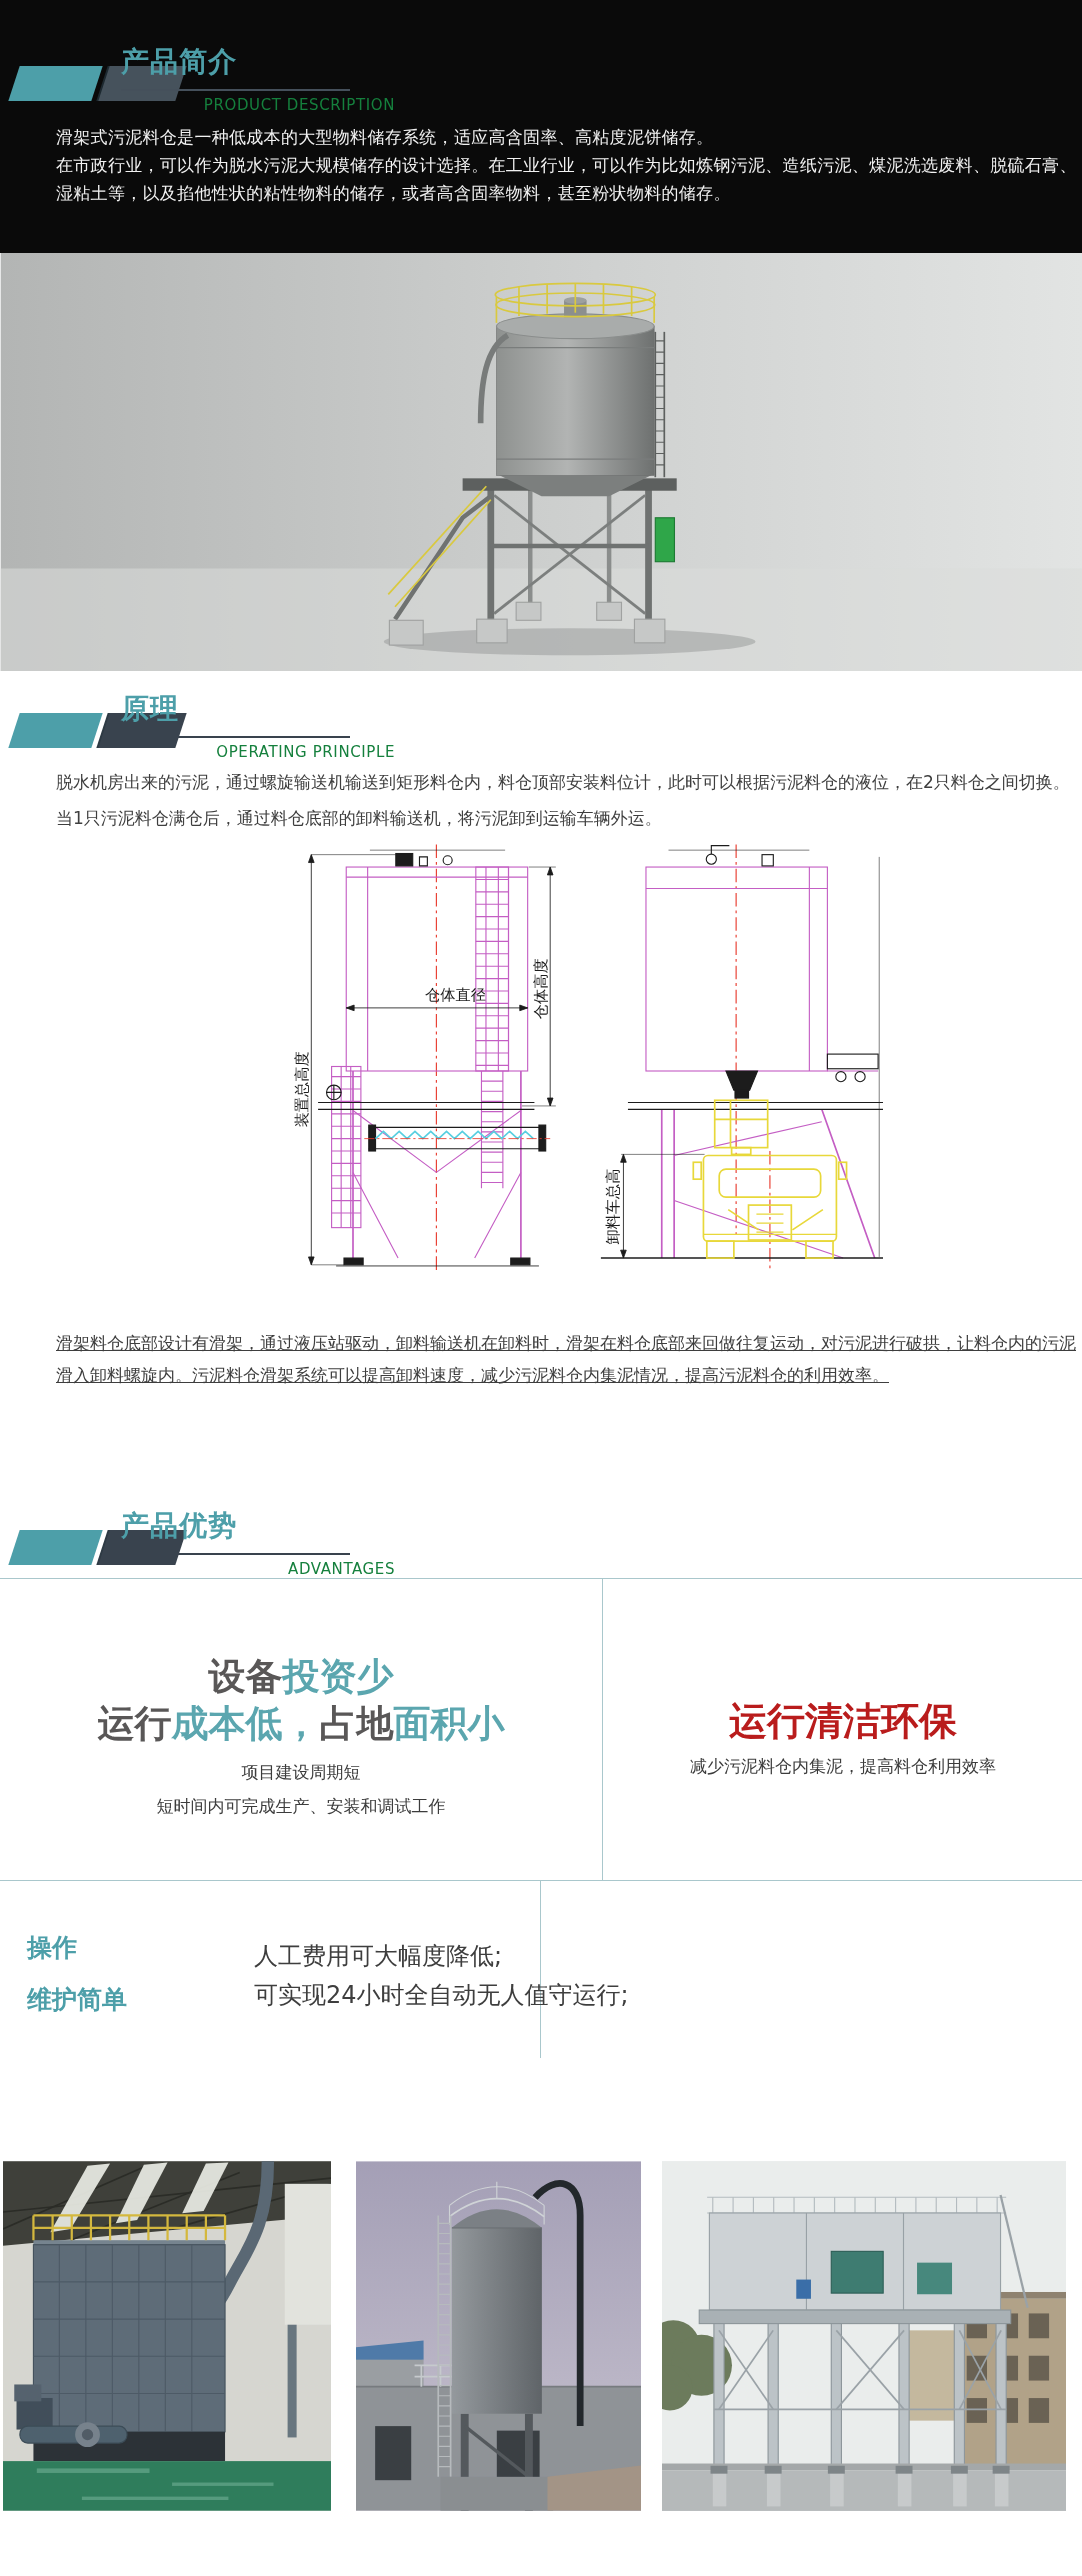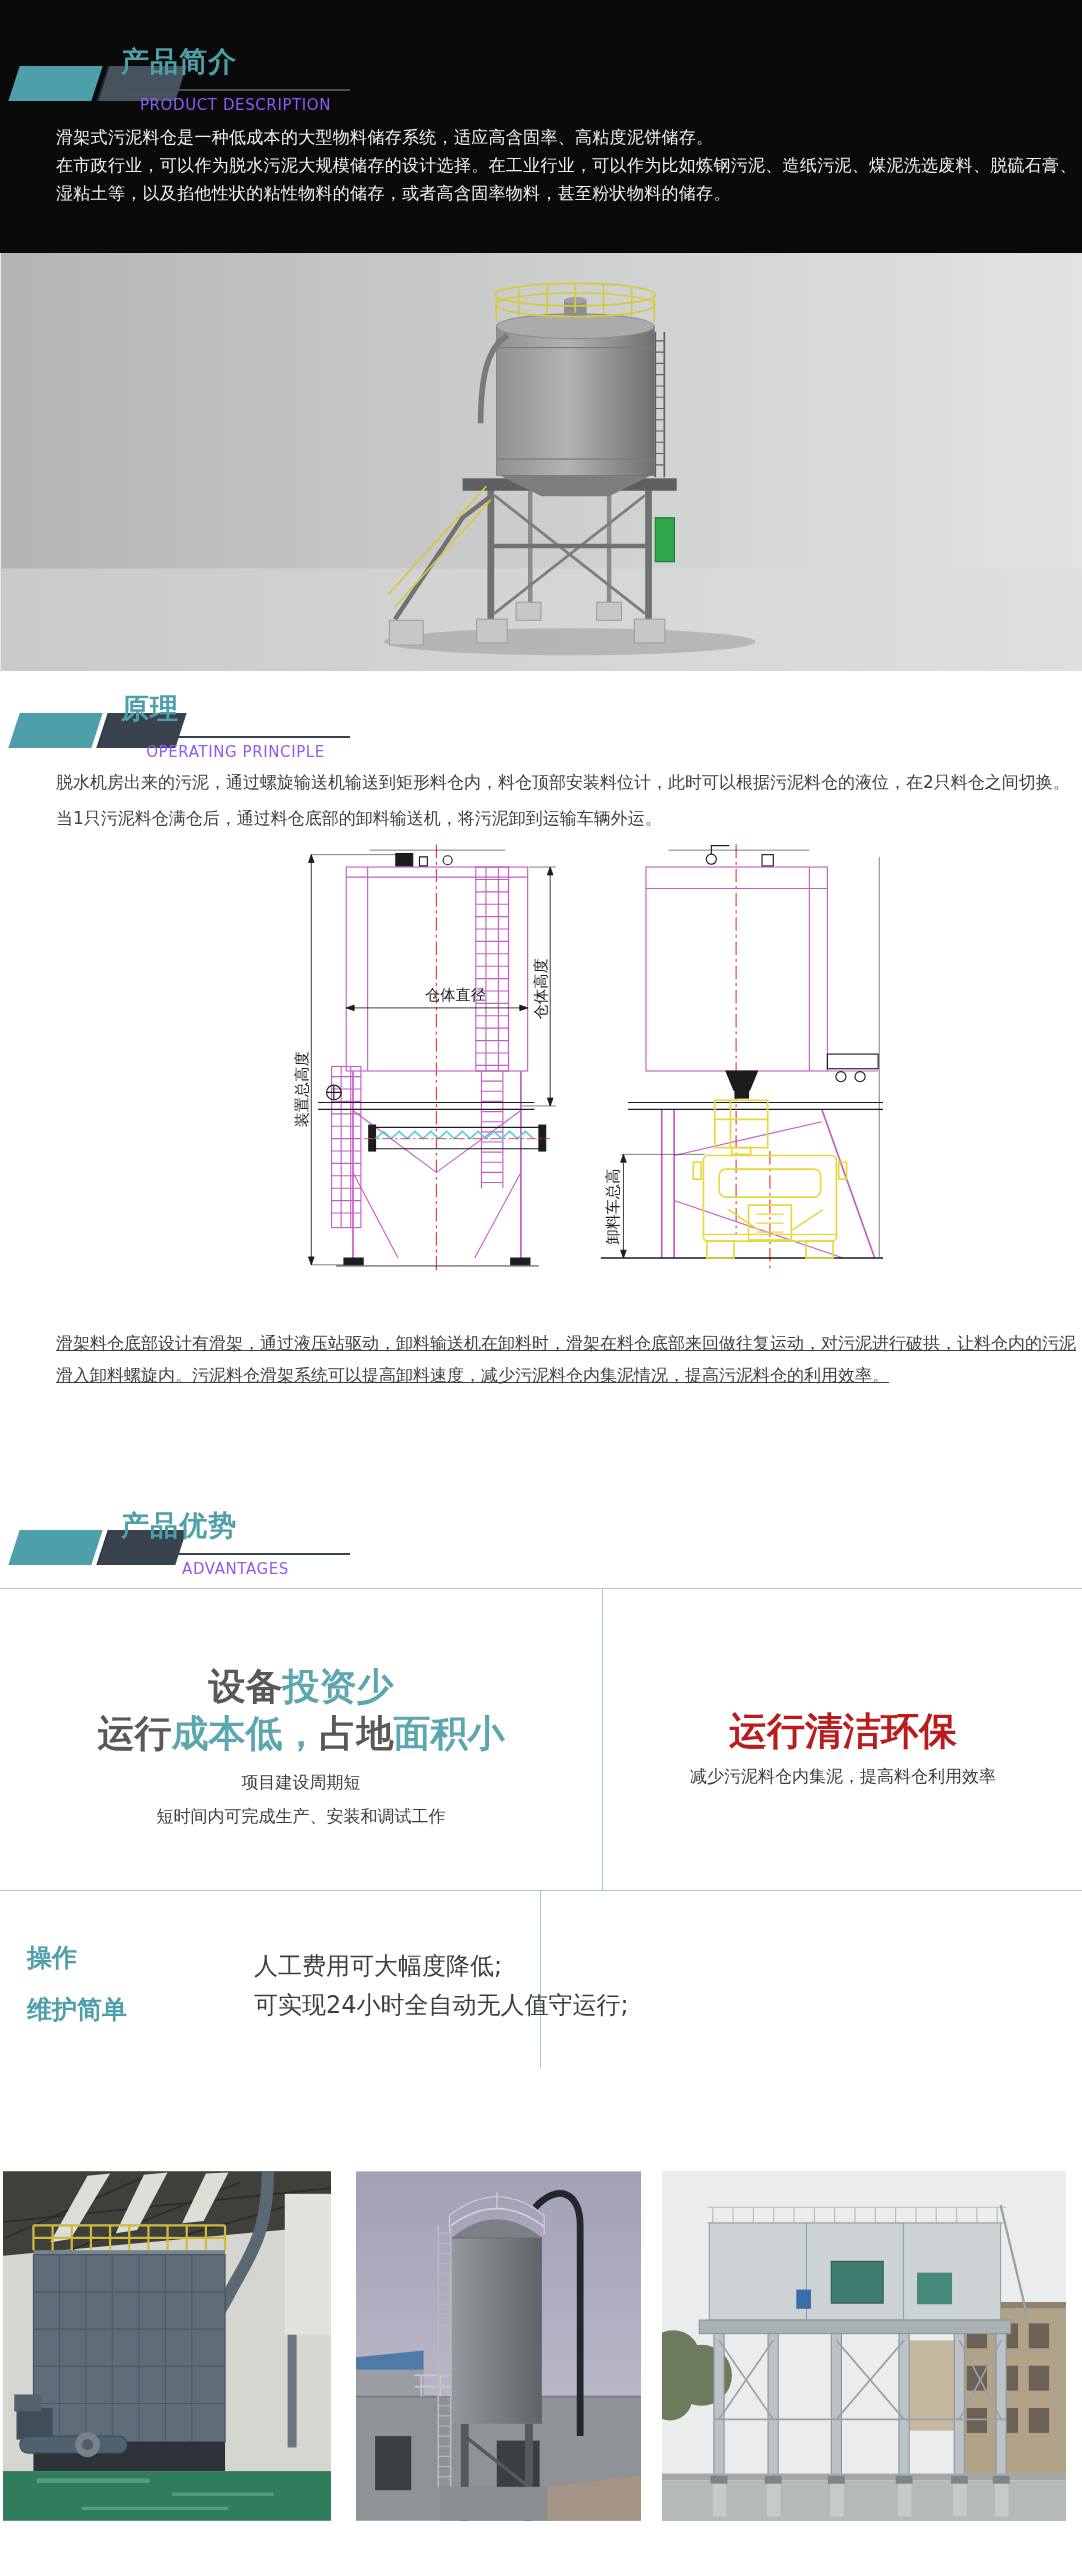--- a/index.html
+++ b/index.html
@@ -7,22 +7,22 @@
   body {
     width:1083px; height:2576px; background:#ffffff; overflow:hidden;
     font-family:"DejaVu Sans","Liberation Sans",sans-serif;
   }
 
   
   .sec-header { position:relative; height:69px; width:1083px; }
   .sh-title { position:absolute; left:121px; top:0; width:229px; text-align:left;
               font-size:28px; font-weight:bold; color:#4D9FA9; line-height:35px; letter-spacing:1.1px; }
   .sh-line  { position:absolute; left:121px; top:45px; width:229px; height:1.7px; background:#39434E; }
-  .sh-sub   { position:absolute; left:76px; top:52px; width:319px; text-align:center;
-              font-size:15px; color:#8b5cf6; letter-spacing:0.6px; }
+  .sh-sub   { position:absolute; left:76px; top:52px; width:319px; text-align:right;
+              font-size:15px; color:#15803d; letter-spacing:0.6px; }
   .sh-arrows { position:absolute; left:14px; top:19px; width:169px; height:39px; }
   .sh-arrows span { position:absolute; top:3.4px; height:35px; transform:skewX(-18deg); }
   .a-main { left:0;    width:83px; background:#4D9FA9; }
   .a-d1   { left:88px; width:8px; background:#2E3A44; }
   .a-t1   { left:100px; width:6.8px; background:#4D9FA9; }
   .a-d2   { left:112px; width:8px; background:#2E3A44; }
   .a-t2   { left:123px; width:6.8px; background:#4D9FA9; }
   .a-d3   { left:135px; width:8px; background:#2E3A44; }
   .a-t3   { left:147px; width:6.8px; background:#4D9FA9; top:19px; height:19px; }
   .a-bar  { left:90px; width:77px; background:#39434E; top:0; height:18px; }
@@ -44,21 +44,21 @@
   .hdr-gap1 { margin-top:20px; }
   .para  { margin:4px 0 0 56px; }
   .para .pline { font-size:17px; line-height:36px; color:#3E3E3E; white-space:nowrap; }
   .para2 { margin:25px 0 0 56px; }
   .para2 .pline { line-height:32px;text-decoration:underline; }
   .cad-fig { margin:4px 0 0 285px; width:598px; height:462px; }
   .cad-fig svg { display:block; }
 
   
   .hdr-gap2 { margin-top:117px; }
-  .adv-table { margin-top:11px; height:303px; display:flex;
+  .adv-table { margin-top:1px; height:303px; display:flex;
                border-top:0.6px solid #A9C7CC; border-bottom:0.6px solid #A9C7CC; }
   .adv-left  { width:603px; border-right:0.6px solid #A9C7CC; text-align:center; padding-top:74px; }
   .adv-right { flex:1; text-align:center; padding-top:120px; }
   .adv-h  { font-size:37px; font-weight:bold; line-height:47px; white-space:nowrap; }
   .adv-h2 { font-size:38px; font-weight:bold; line-height:45px; color:#b91c1c; white-space:nowrap; }
   .c-grey { color:#595757; } .c-teal { color:#5BA6AF; }
   .adv-sub  { font-size:17px; color:#3C3C3C; line-height:20px; }
   .adv-sub1 { margin-top:14.7px; }
   .adv-sub2 { margin-top:14.7px; }
   .adv-right .adv-sub { margin-top:12px; }

